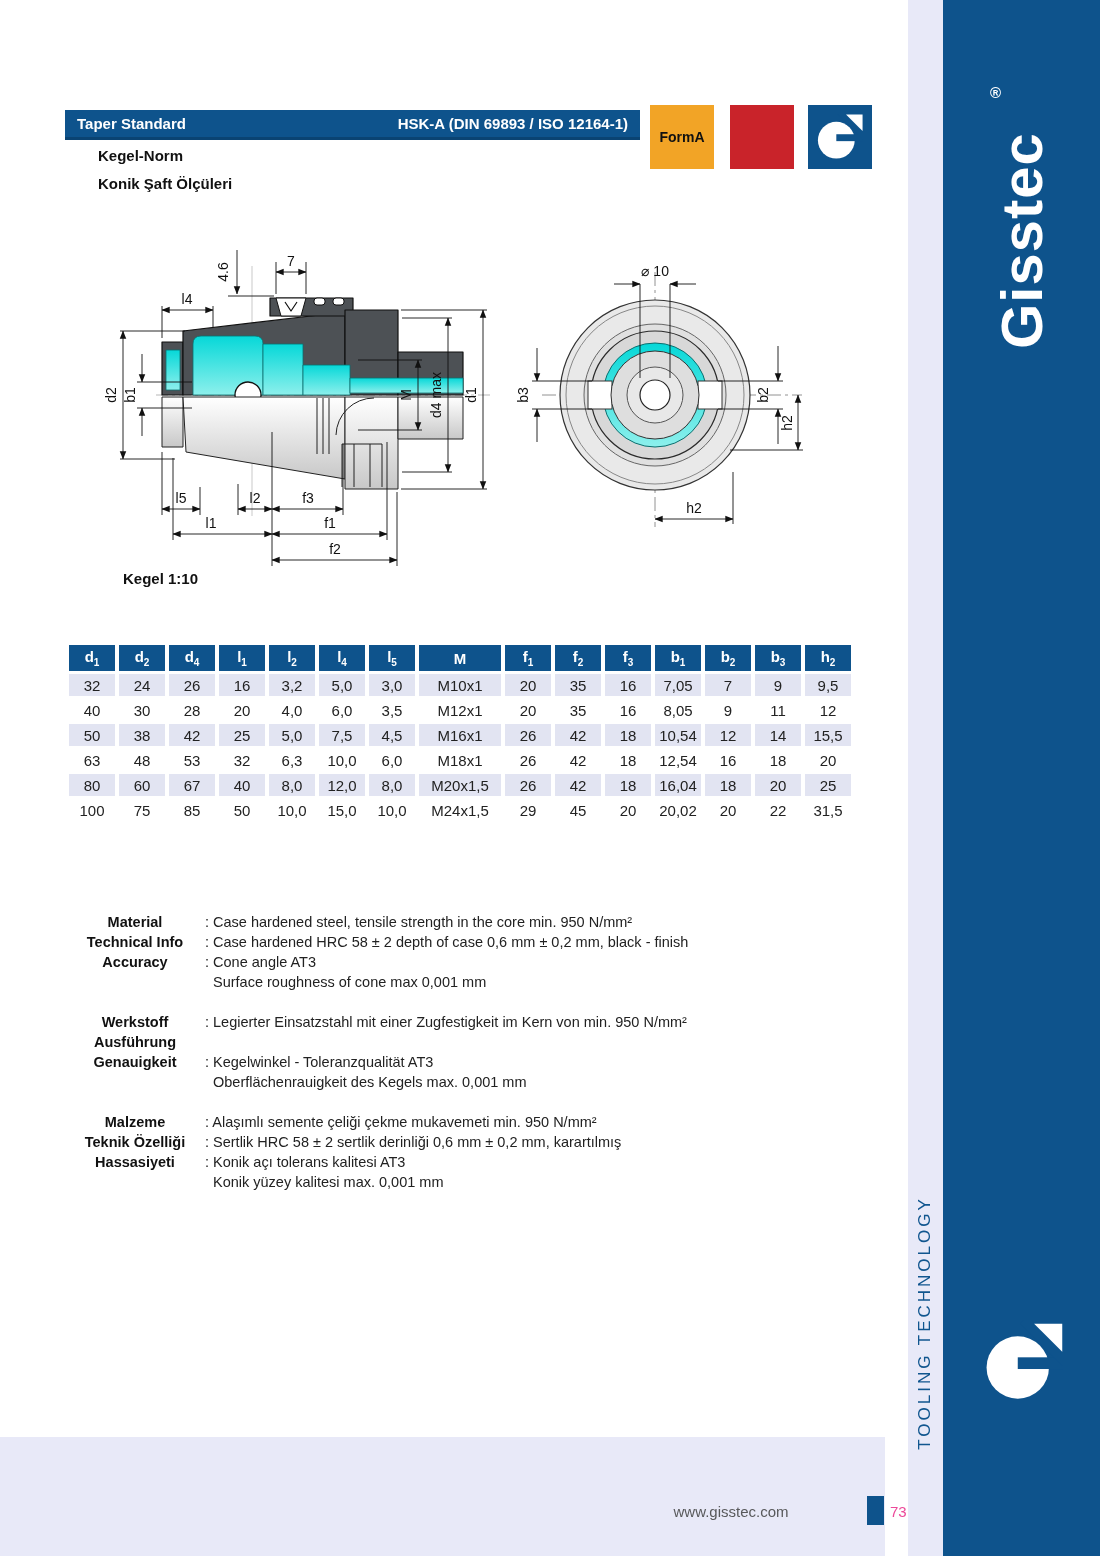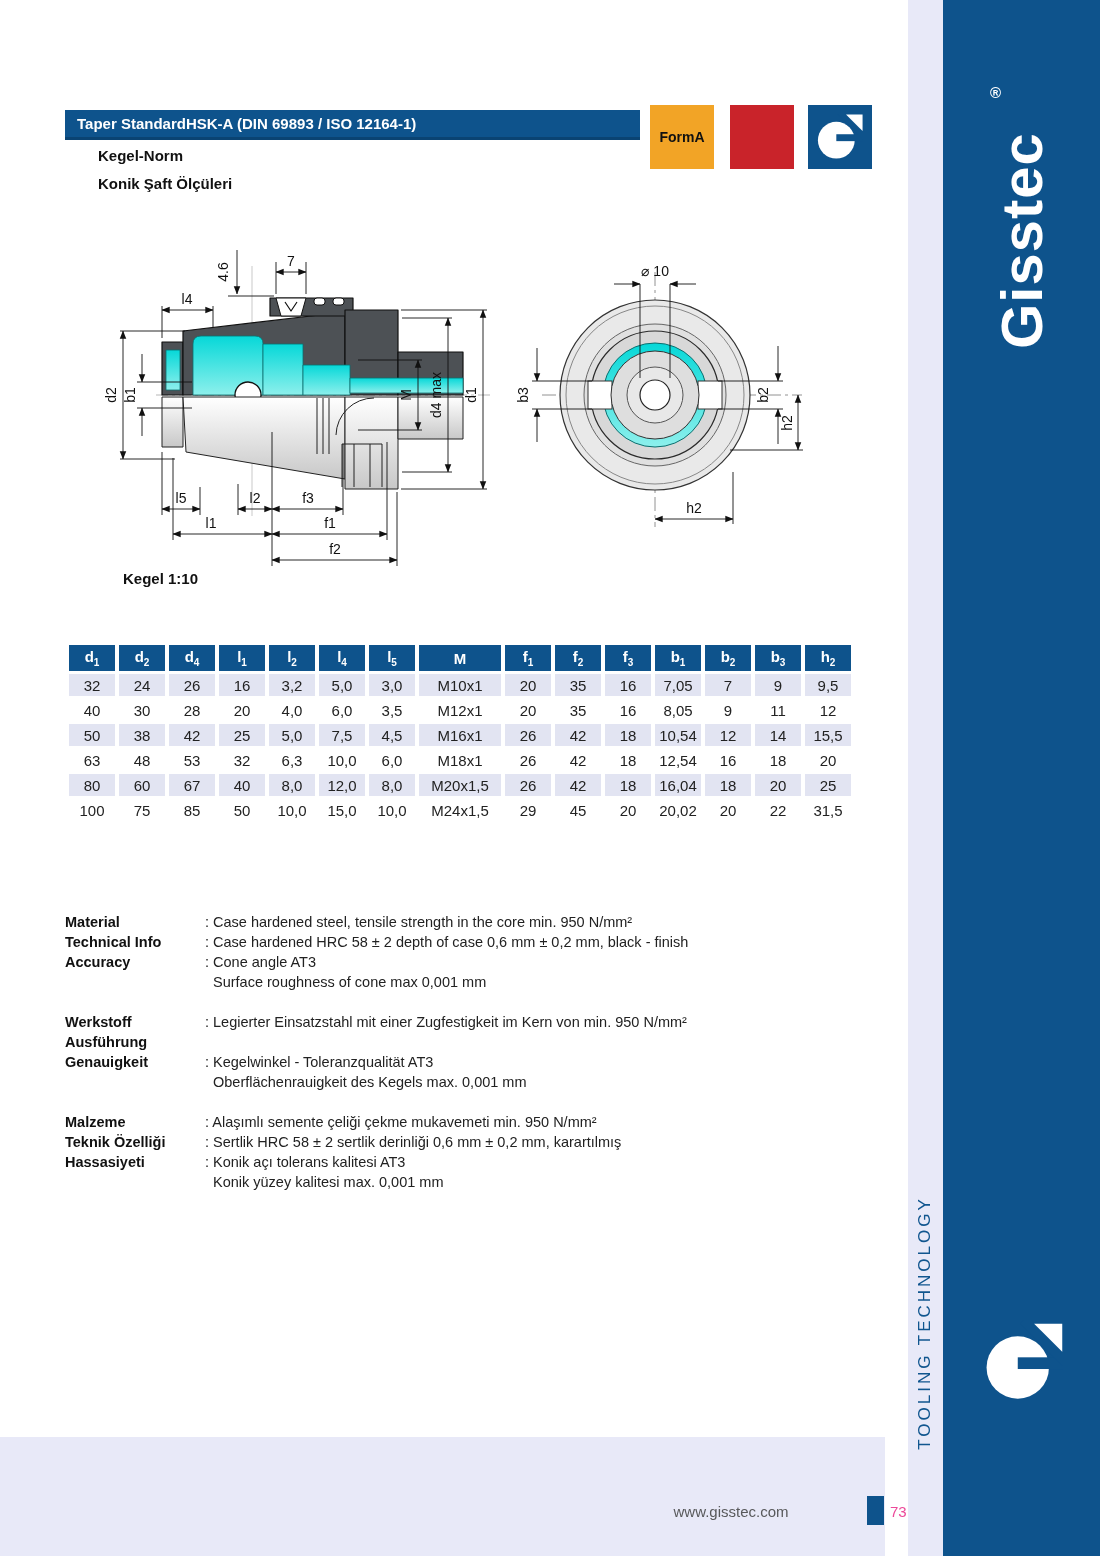--- a/index.html
+++ b/index.html
@@ -5,21 +5,21 @@
   html,body{margin:0;padding:0;}
   body{
     width:1100px;height:1556px;position:relative;overflow:hidden;
     background:#ffffff;font-family:"Liberation Sans",sans-serif;color:#222;
   }
   .abs{position:absolute;}
 
   
   #title-bar{
     left:65px;top:110px;width:575px;height:30px;background:#0e538c;
-    display:flex;align-items:center;
+    display:flex;justify-content:space-between;align-items:center;
     padding:0 12px;box-sizing:border-box;color:#fff;font-size:15px;font-weight:bold;
     border-bottom:3px solid #0a4372;
   }
   .subtitle{left:78px;font-size:15px;font-weight:bold;color:#111;margin-left:20px;}
   .badge{top:105px;width:64px;height:64px;}
   #form-badge{left:650px;background:#f2a426;display:flex;flex-direction:row;
     align-items:center;justify-content:center;font-size:14px;font-weight:bold;color:#111;line-height:18px;}
   #red-badge{left:730px;background:#c9232a;}
   #logo-badge{left:808px;background:#0e538c;display:flex;align-items:center;justify-content:center;}
 
@@ -29,21 +29,21 @@
     height:26px;text-align:center;padding:0;}
   #dim-table th sub{font-size:10px;}
   #dim-table td{font-size:15px;color:#222;text-align:center;height:22px;padding:0;}
   #dim-table tr.odd td{background:#e2e4f2;}
   .w-n{width:46px;} .w-m{width:82px;}
 
   
   .info-block{left:65px;width:770px;}
   #info-en{top:912px;} #info-de{top:1012px;} #info-tr{top:1112px;}
   .info-line{display:flex;line-height:20px;font-size:14.5px;color:#222;}
-  .info-label{width:140px;flex:none;font-weight:bold;color:#111;}
+  .info-label{width:140px;flex:none;font-weight:bold;color:#111;text-align:center;}
   .info-text.cont{padding-left:8px;}
 
   
   #lavender-strip{left:908px;top:0;width:35px;height:1556px;background:#e8e9f8;}
   #blue-band{left:943px;top:0;width:157px;height:1556px;background:#0e538c;}
   #brand-wrap{left:943px;top:80px;width:157px;height:320px;display:flex;
     align-items:center;justify-content:center;}
   #brand-wrap span{transform:rotate(-90deg);white-space:nowrap;color:#fff;
     font-size:58px;font-weight:bold;letter-spacing:1px;}
   #brand-reg{left:990px;top:84px;color:#fff;font-size:15px;font-weight:bold;}

